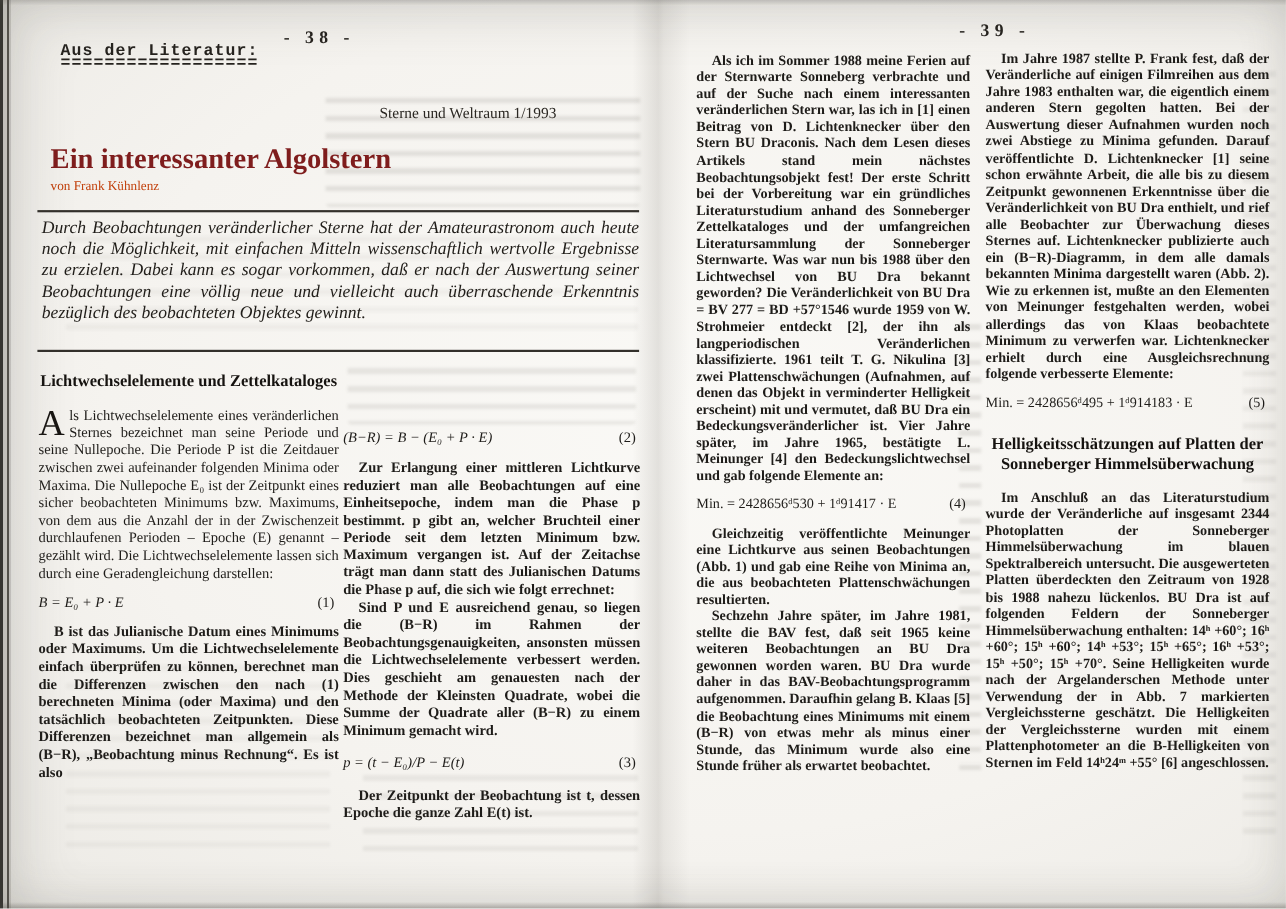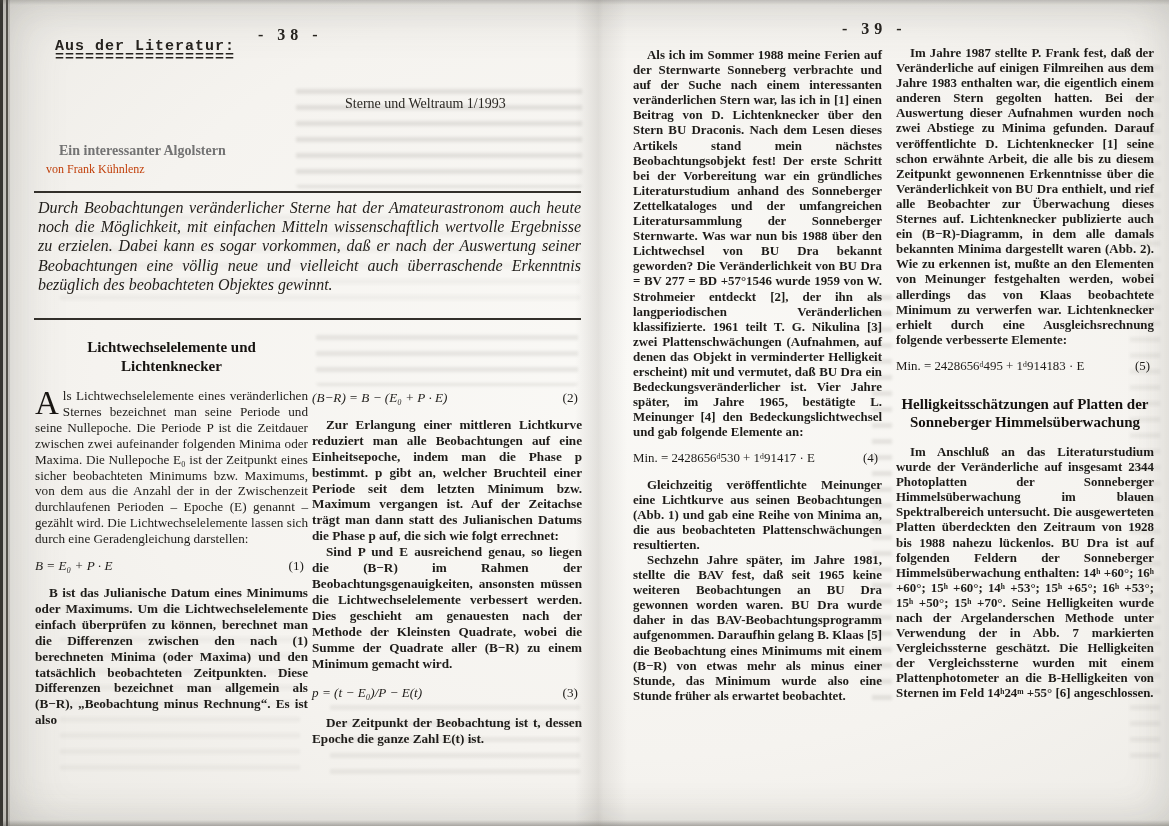--- a/index.html
+++ b/index.html
@@ -27,21 +27,21 @@
   
   .pageno{position:absolute;font-family:Liberation Serif, serif;
     font-size:16px;font-weight:bold;letter-spacing:5px;color:#26231f;z-index:2;}
   .rubric{position:absolute;left:55px;top:40px;font-family:"Liberation Mono","DejaVu Sans Mono",monospace;
     font-size:15px;font-weight:bold;letter-spacing:1px;color:#26231f;line-height:13px;z-index:2;}
   .rubric .uline{font-size:15px;letter-spacing:1px;display:block;margin-top:-2px;}
   
   .title{position:absolute;left:45px;top:72px;margin:0;font-size:43px;font-weight:bold;
     letter-spacing:-.5px;color:#141210;z-index:2;}
   .journal{position:absolute;left:345px;top:96px;font-size:14px;color:#2a2722;z-index:2;}
-  .subtitle{position:absolute;left:46px;top:130px;margin:13px;font-size:14px;font-weight:bold;color:#737373;z-index:2;}
+  .subtitle{position:absolute;left:46px;top:130px;margin:0;font-size:26px;font-weight:bold;color:#7f1d1d;z-index:2;}
   .byline{position:absolute;left:46px;top:162px;font-size:12px;color:#c2410c;z-index:2;}
   .rule{position:absolute;left:34px;width:547px;height:2px;background:#33302b;z-index:2;}
   .rule1{top:191px;}
   .rule2{top:318px;}
   .abstract{position:absolute;left:38px;top:198px;width:543px;margin:0;
     font-style:italic;font-size:16px;line-height:19.2px;text-align:justify;color:#201d19;z-index:2;}
   
   .col{position:absolute;text-align:justify;z-index:2;}
   .col p{margin:0;}
   .col38{font-size:13.2px;line-height:15.9px;}
@@ -71,35 +71,35 @@
   <div class="ghost" style="left:296px;top:84px;width:286px;height:104px;opacity:.13;"></div>
   <div class="ghost" style="left:60px;top:210px;width:520px;height:100px;opacity:.05;"></div>
   <div class="ghost" style="left:316px;top:330px;width:262px;height:56px;opacity:.11;"></div>
   <div class="ghost" style="left:60px;top:600px;width:240px;height:180px;opacity:.05;"></div>
   <div class="ghost" style="left:330px;top:700px;width:250px;height:80px;opacity:.08;"></div>
   <div class="ghost" style="left:872px;top:290px;width:20px;height:420px;opacity:.12;"></div>
   <div class="ghost" style="left:1130px;top:60px;width:30px;height:700px;opacity:.07;"></div>
   <div class="vignette"></div>
 
   <div class="pageno" style="left:258px;top:26px;">- 38 -</div>
-  <div class="pageno" style="left:842px;top:20px;">- 39 -</div>
+  <div class="pageno" style="left:872px;top:20px;">- 39 -</div>
 
   <div class="rubric">
     <span>Aus der Literatur:</span>
     <span class="uline">==================</span>
   </div>
   <div class="journal">Sterne und Weltraum 1/1993</div>
   <h2 class="subtitle">Ein interessanter Algolstern</h2>
   <div class="byline">von Frank Kühnlenz</div>
   <div class="rule rule1"></div>
   <p class="abstract">Durch Beobachtungen veränderlicher Sterne hat der Amateurastronom auch heute noch die Möglichkeit, mit einfachen Mitteln wissenschaftlich wertvolle Ergebnisse zu erzielen. Dabei kann es sogar vorkommen, daß er nach der Auswertung seiner Beobachtungen eine völlig neue und vielleicht auch überraschende Erkenntnis bezüglich des beobachteten Objektes gewinnt.</p>
   <div class="rule rule2"></div>
 
   <div class="col col38 c38-1">
-    <h3 class="colhead">Lichtwechselelemente und Lichtenknecker</h3>
+    <h3 class="colhead">Lichtwechselelemente und Zettelkataloges</h3>
     <p><span class="dropcap">A</span><span>ls Lichtwechselelemente eines veränderlichen Sternes bezeichnet man seine Periode und seine Nullepoche. Die Periode P ist die Zeitdauer zwischen zwei aufeinander folgenden Minima oder Maxima. Die Nullepoche E₀ ist der Zeitpunkt eines sicher beobachteten Minimums bzw. Maximums, von dem aus die Anzahl der in der Zwischenzeit durchlaufenen Perioden – Epoche (E) genannt – gezählt wird. Die Lichtwechselelemente lassen sich durch eine Geradengleichung darstellen:</span></p>
     <div class="eq">
       <span class="f it">B = E₀ + P · E</span>
       <span class="n">(1)</span>
     </div>
     <p class="indent">B ist das Julianische Datum eines Minimums oder Maximums. Um die Lichtwechselelemente einfach überprüfen zu können, berechnet man die Differenzen zwischen den nach (1) berechneten Minima (oder Maxima) und den tatsächlich beobachteten Zeitpunkten. Diese Differenzen bezeichnet man allgemein als (B−R), „Beobachtung minus Rechnung“. Es ist also</p>
   </div>
 
   <div class="col col38 c38-2">
     <div class="eq" style="margin-top:2px;">

